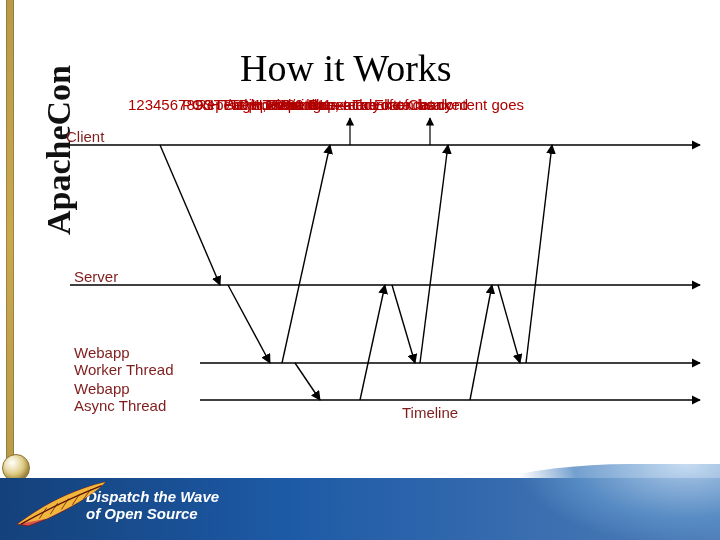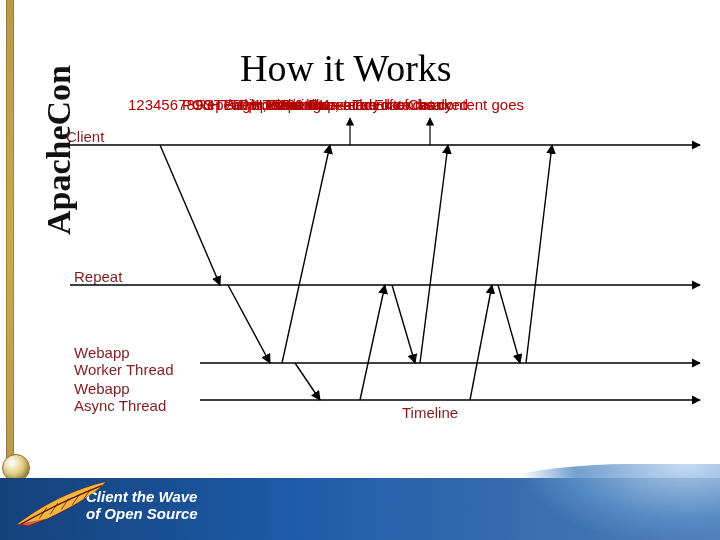--- a/index.html
+++ b/index.html
@@ -135,21 +135,21 @@
   <span style="left:82px; top:0px;">HTTP/1.1 200 OK — Tx-Enc: Chunked</span>
   <span style="left:96px; top:0px;">Begin, more data ready</span>
   <span style="left:110px; top:0px;">Dispatch</span>
   <span style="left:124px; top:0px;padding-left:16px;">Even later, more data ready</span>
   <span style="left:138px; top:0px;">Dispatch</span>
   <span style="left:152px; top:0px;">Send next chunk of data</span>
   <span style="left:180px; top:0px;">Repeat as often as content goes</span>
 </div>
 
 <div class="lane-label client-label">Client</div>
-<div class="lane-label server-label">Repeat</div>
+<div class="lane-label server-label">Server</div>
 <div class="lane-label webapp-worker">
   <span>Webapp</span><br>
   <span>Worker Thread</span>
 </div>
 <div class="lane-label webapp-async">
   <span>Webapp</span><br>
   <span>Async Thread</span>
 </div>
 <div class="lane-label timeline-label">Timeline</div>
 
@@ -185,21 +185,21 @@
 
   <line x1="526" y1="363" x2="552" y2="145" stroke="#000" stroke-width="1.4" marker-end="url(#ah)"></line>
 
   <line x1="350" y1="145" x2="350" y2="118" stroke="#000" stroke-width="1.2" marker-end="url(#ah)"></line>
   <line x1="430" y1="145" x2="430" y2="118" stroke="#000" stroke-width="1.2" marker-end="url(#ah)"></line>
 </svg>
 
 <div class="bottom-banner">
   <div class="swoosh"></div>
   <div class="tagline">
-    <span>Client the Wave</span><br>
+    <span>Dispatch the Wave</span><br>
     <span>of Open Source</span>
   </div>
 
   <svg class="feather" viewBox="0 0 120 60">
     <path d="M8 52 C 25 40, 55 18, 104 6 C 90 20, 60 40, 20 54 Z" fill="#d9544f" stroke="#7a1d1a" stroke-width="1"></path>
     <path d="M8 52 C 25 40, 55 18, 104 6 C 96 16, 74 30, 40 46 Z" fill="#f2c23a" opacity="0.9"></path>
     <path d="M12 52 C 40 36, 70 22, 100 10" stroke="#5a0f0c" stroke-width="1.4" fill="none"></path>
     <g stroke="#5a0f0c" stroke-width="0.8">
       <line x1="32" y1="46" x2="40" y2="34"></line>
       <line x1="44" y1="41" x2="52" y2="29"></line>

